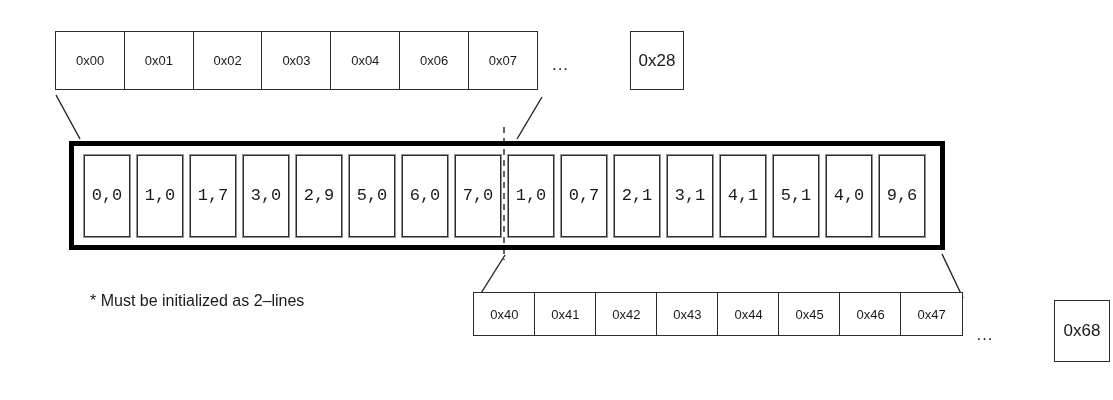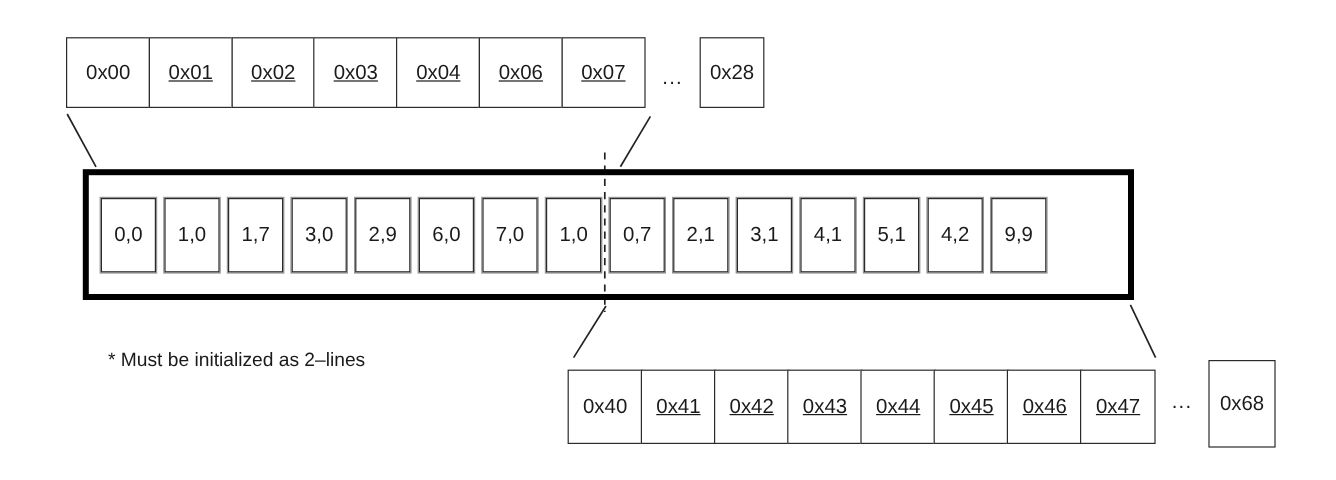--- a/index.html
+++ b/index.html
@@ -19,60 +19,60 @@
     background:var(--background);
     overflow:hidden;
   }
   .overlay{position:absolute;left:0;top:0;width:1113px;height:400px;}
   
   .hrow{position:absolute;display:flex;}
   .hrow .acell{
     flex:1 1 auto;
     border:1.5px solid var(--cell-border);
     display:flex;align-items:center;justify-content:center;
-    font-size:17px;
+    font-size:13px;
     background:var(--background);
   }
-  .hrow .acell + .acell{margin-left:-1.5px;text-decoration:underline;}
+  .hrow .acell + .acell{margin-left:-1.5px;}
   .row-top{left:55px;top:31px;width:483px;height:59px;}
-  .row-bottom{left:473px;top:308px;width:490px;height:62px;justify-content:center;}
+  .row-bottom{left:473px;top:292px;width:490px;height:44px;justify-content:center;}
   
   .single{
     position:absolute;
     border:1.5px solid var(--cell-border);
     display:flex;align-items:center;justify-content:center;
-    font-size:17px;background:var(--background);
+    font-size:17px;background:var(--background);margin-left:47px;
   }
   .single-top{left:583px;top:31px;width:54px;height:59px;}
-  .single-bottom{left:1007px;top:300px;width:56px;height:73px;}
+  .single-bottom{left:1007px;top:300px;width:56px;height:62px;}
   
   .ellipsis{
     position:absolute;
     display:flex;align-items:center;justify-content:center;
     font-size:17px;letter-spacing:1px;
   }
   .ellipsis-top{left:538px;top:35px;width:45px;height:59px;}
   .ellipsis-bottom{left:963px;top:304px;width:44px;height:62px;}
   
   .frame{
     position:absolute;
     left:69px;top:141px;width:876px;height:109px;
     border:5px solid var(--container-border);
     background:transparent;
   }
   .frame-cells{
     position:absolute;left:10px;right:13px;top:0;bottom:0;
     display:flex;align-items:center;gap:7px;
   }
   .dcell{
-    width:46px;height:62px;flex:0 0 46px;
+    width:46px;height:82px;flex:0 0 46px;
     border:1px solid var(--cell-border);
     box-shadow:0 0 0 1px var(--cell-outer);
     display:flex;align-items:center;justify-content:center;
-    font-size:17px;background:var(--background);
+    font-size:17px;background:var(--background);font-family:Liberation Mono, monospace;
   }
   .note{
     position:absolute;left:90px;top:292px;
     font-size:16px;color:var(--text);
   }
 </style>
 </head>
 <body>
 
 <div class="canvas">
@@ -97,30 +97,31 @@
   <div class="ellipsis ellipsis-top">...</div>
   <div class="single single-top">0x28</div>
 
   <div class="frame">
     <div class="frame-cells">
         <div class="dcell">0,0</div>
         <div class="dcell">1,0</div>
         <div class="dcell">1,7</div>
         <div class="dcell">3,0</div>
         <div class="dcell">2,9</div>
+        <div class="dcell">5,0</div>
         <div class="dcell">6,0</div>
         <div class="dcell">7,0</div>
         <div class="dcell">1,0</div>
         <div class="dcell">0,7</div>
         <div class="dcell">2,1</div>
         <div class="dcell">3,1</div>
         <div class="dcell">4,1</div>
         <div class="dcell">5,1</div>
-        <div class="dcell">4,2</div>
-        <div class="dcell">9,9</div>
+        <div class="dcell">4,0</div>
+        <div class="dcell">9,6</div>
       </div>
   </div>
 
   <div class="note">* Must be initialized as 2–lines</div>
 
   <div class="hrow row-bottom">
       <div class="acell">0x40</div>
       <div class="acell">0x41</div>
       <div class="acell">0x42</div>
       <div class="acell">0x43</div>

